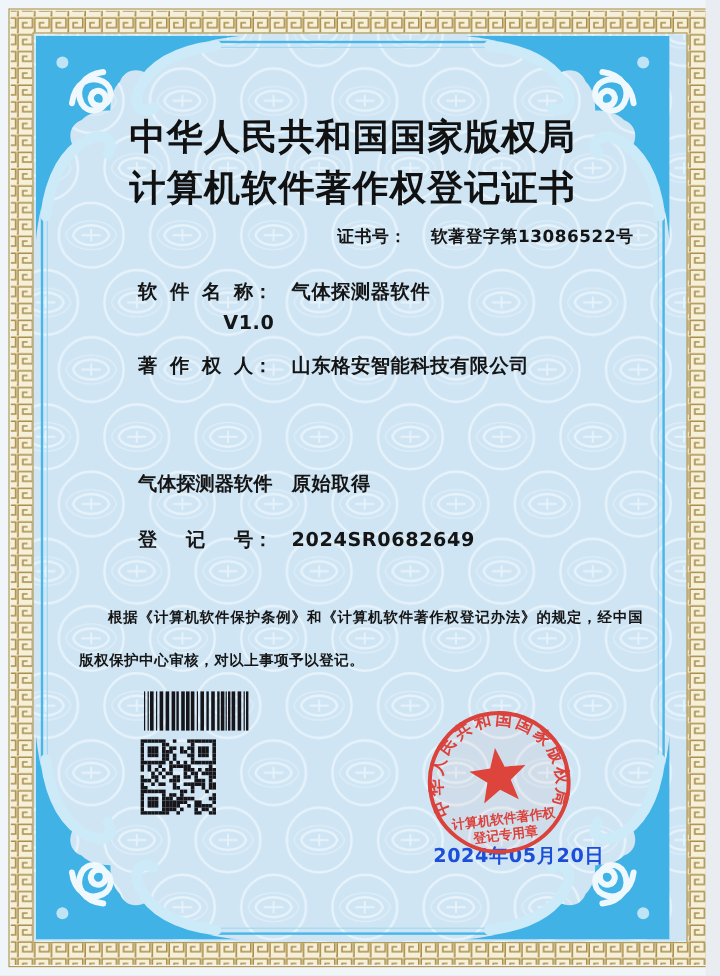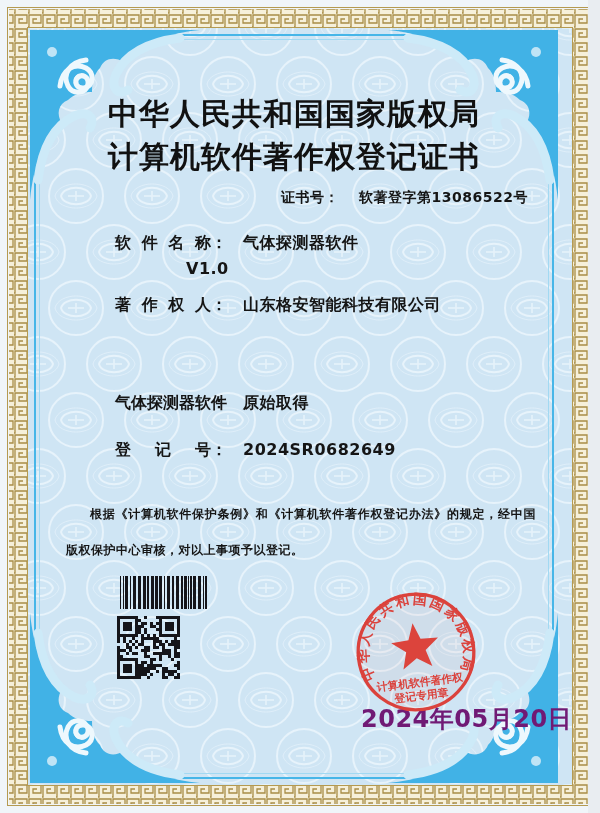--- a/index.html
+++ b/index.html
@@ -35,21 +35,21 @@
   .row .val{display:inline-block;margin-left:16px;vertical-align:top;letter-spacing:.5px;}
   .version{position:absolute;left:186px;font-size:16px;font-weight:700;letter-spacing:.5px;}
   .statement{
     position:absolute;left:66px;top:496px;width:470px;margin:0;
     font-size:12px;font-weight:700;line-height:36px;
     text-align:justify;text-indent:2em;letter-spacing:.5px;
   }
   .barcode{position:absolute;left:120px;top:576px;}
   .qrcode{position:absolute;left:117px;top:616px;}
   .seal{position:absolute;left:352px;top:588px;pointer-events:none;}
-  .issue-date{position:absolute;left:361px;top:703px;font-size:24px;font-weight:900;letter-spacing:.5px;color:#701a75;}
+  .issue-date{position:absolute;left:361px;top:703px;font-size:16px;font-weight:900;letter-spacing:.5px;color:#1d4ed8;}
 </style>
 </head>
 <body>
 
 <div class="cert">
 
   <svg class="layer" width="600" height="813" aria-hidden="true">
     <defs>
       <g id="emb" stroke="#e7f3fb" fill="none">
         <circle r="27" stroke-width="2"></circle>

